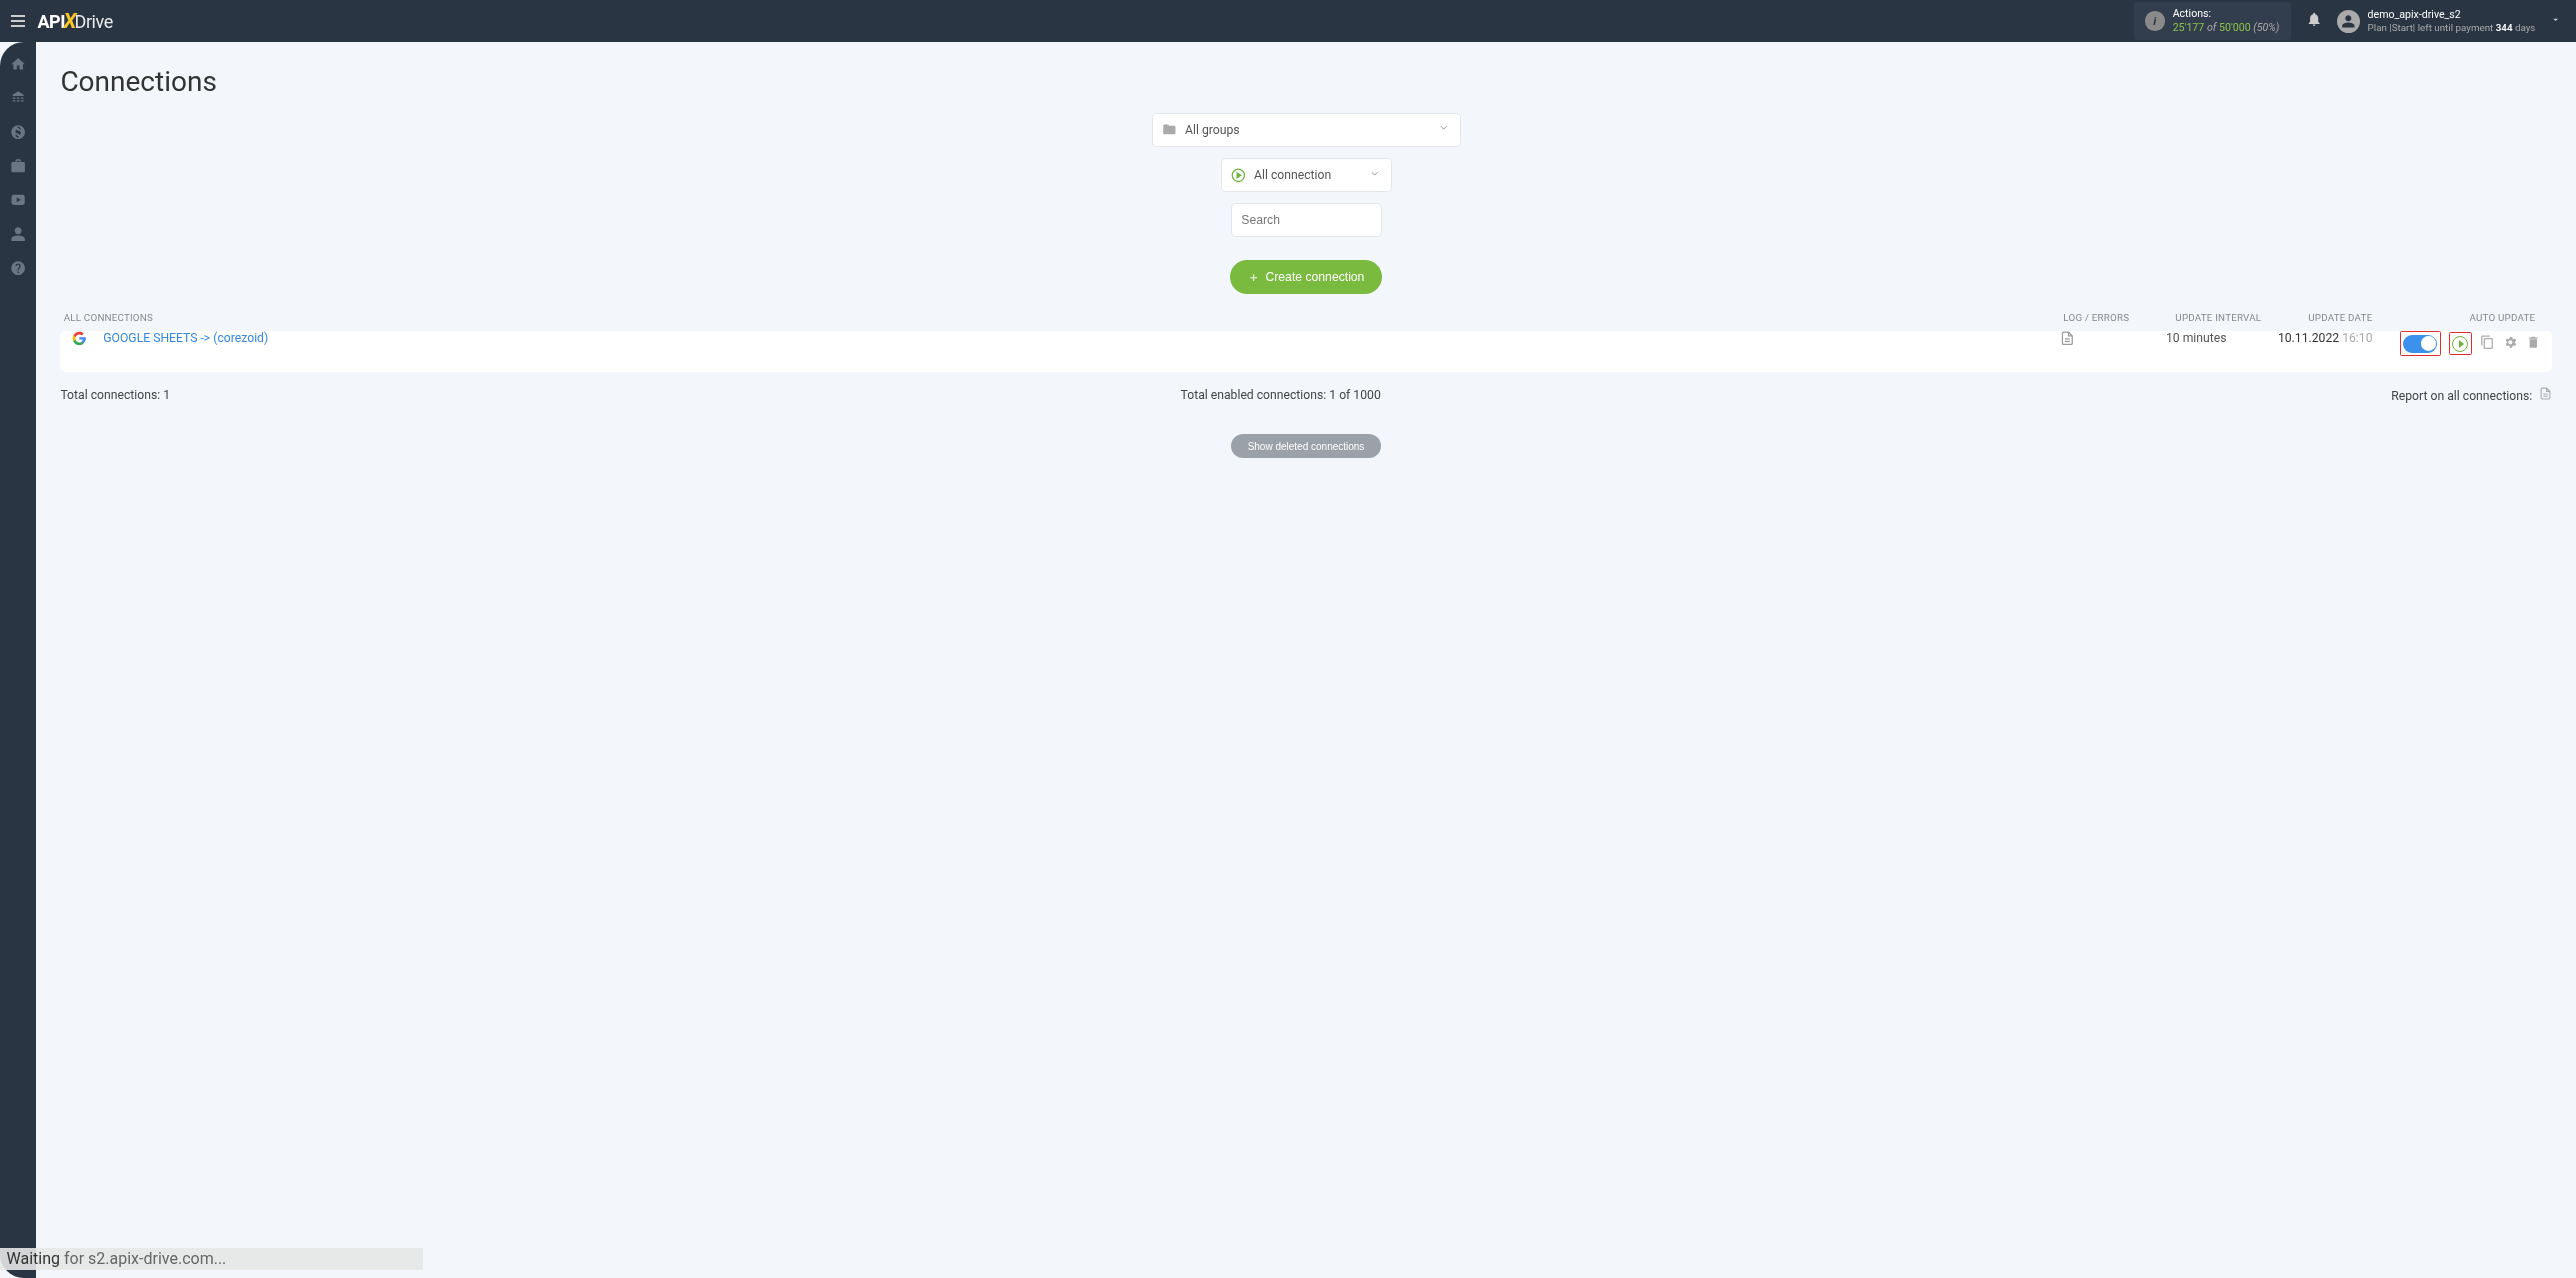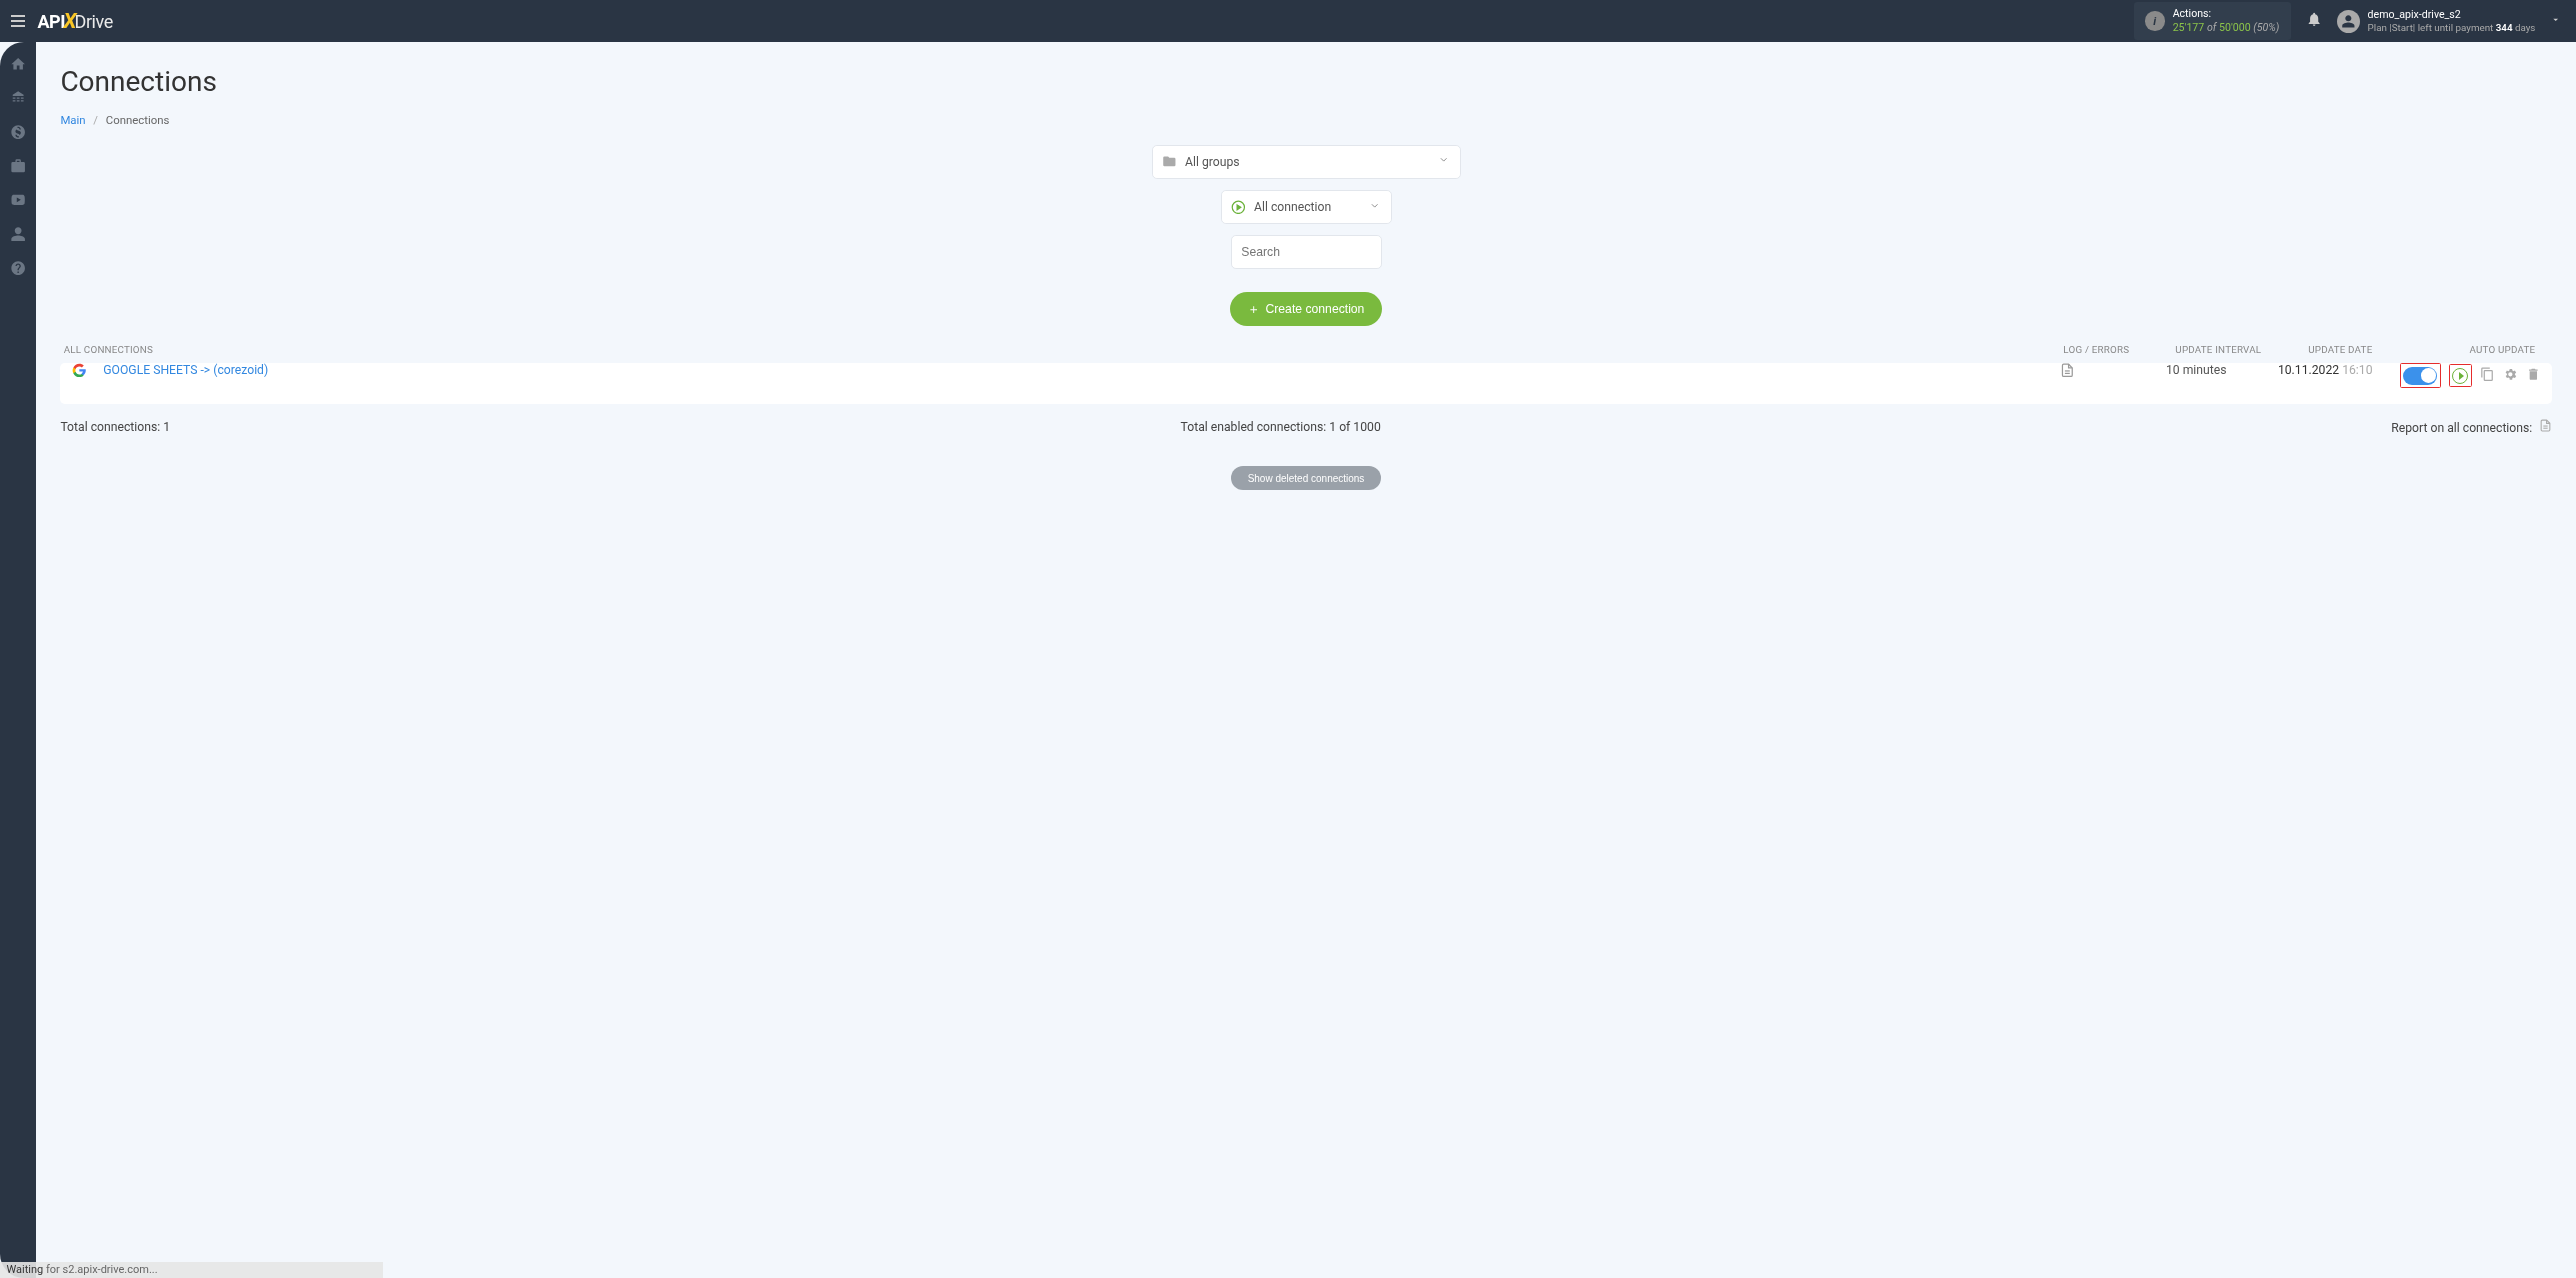--- a/index.html
+++ b/index.html
@@ -229,26 +229,26 @@
       border-radius: 16.3px;
       height: 24.4px;
       padding: 0 16.3px;
       font-size: 10px;
       cursor: pointer;
     }
 
     
     .status-bar {
       position: absolute;
-      bottom: 0; left: 0;
+      bottom: 8px; left: 0;
       background: rgba(230,230,230,0.9);
       color: #666;
-      font-size: 11px;
+      font-size: 16px;
       padding: 1.6px 6.5px;
-      width: 383px;
+      width: 423px;
     }
     .status-bar .waiting { color: #333; }
   </style>
 </head>
 <body>
 
 <div class="app-container">
 
   <div class="header">
     <div class="hamburger">
@@ -338,25 +338,20 @@
       <div class="sidebar-item">
         <svg viewBox="0 0 24 24" fill="currentColor">
             <path d="M12 2C6.5 2 2 6.5 2 12s4.5 10 10 10 10-4.5 10-10S17.5 2 12 2zm1 17h-2v-2h2v2zm2.1-7.8l-.9.9c-.7.7-1.2 1.3-1.2 2.9h-2v-.5c0-1.1.5-2.1 1.2-2.8l1.2-1.3c.4-.3.6-.8.6-1.4 0-1.1-.9-2-2-2s-2 .9-2 2H8c0-2.2 1.8-4 4-4s4 1.8 4 4c0 .9-.4 1.7-.9 2.2z"></path>
           </svg>
       </div>
     </div>
 
     <div class="main">
       <h1 class="page-title">Connections</h1>
 
-      <div class="breadcrumb">
-        <a href="#">Main</a>
-        <span class="sep">/</span>
-        <span>Connections</span>
-      </div>
 
       <div class="filters-row">
         <div class="select-box">
           <span class="select-icon">
             <svg width="14.7" height="14.7" viewBox="0 0 24 24" fill="currentColor">
                 <path d="M10 4H4a2 2 0 0 0-2 2v12a2 2 0 0 0 2 2h16a2 2 0 0 0 2-2V8a2 2 0 0 0-2-2h-8l-2-2z"></path>
               </svg>
           </span>
           <span>All groups</span>
           <span class="chev">

